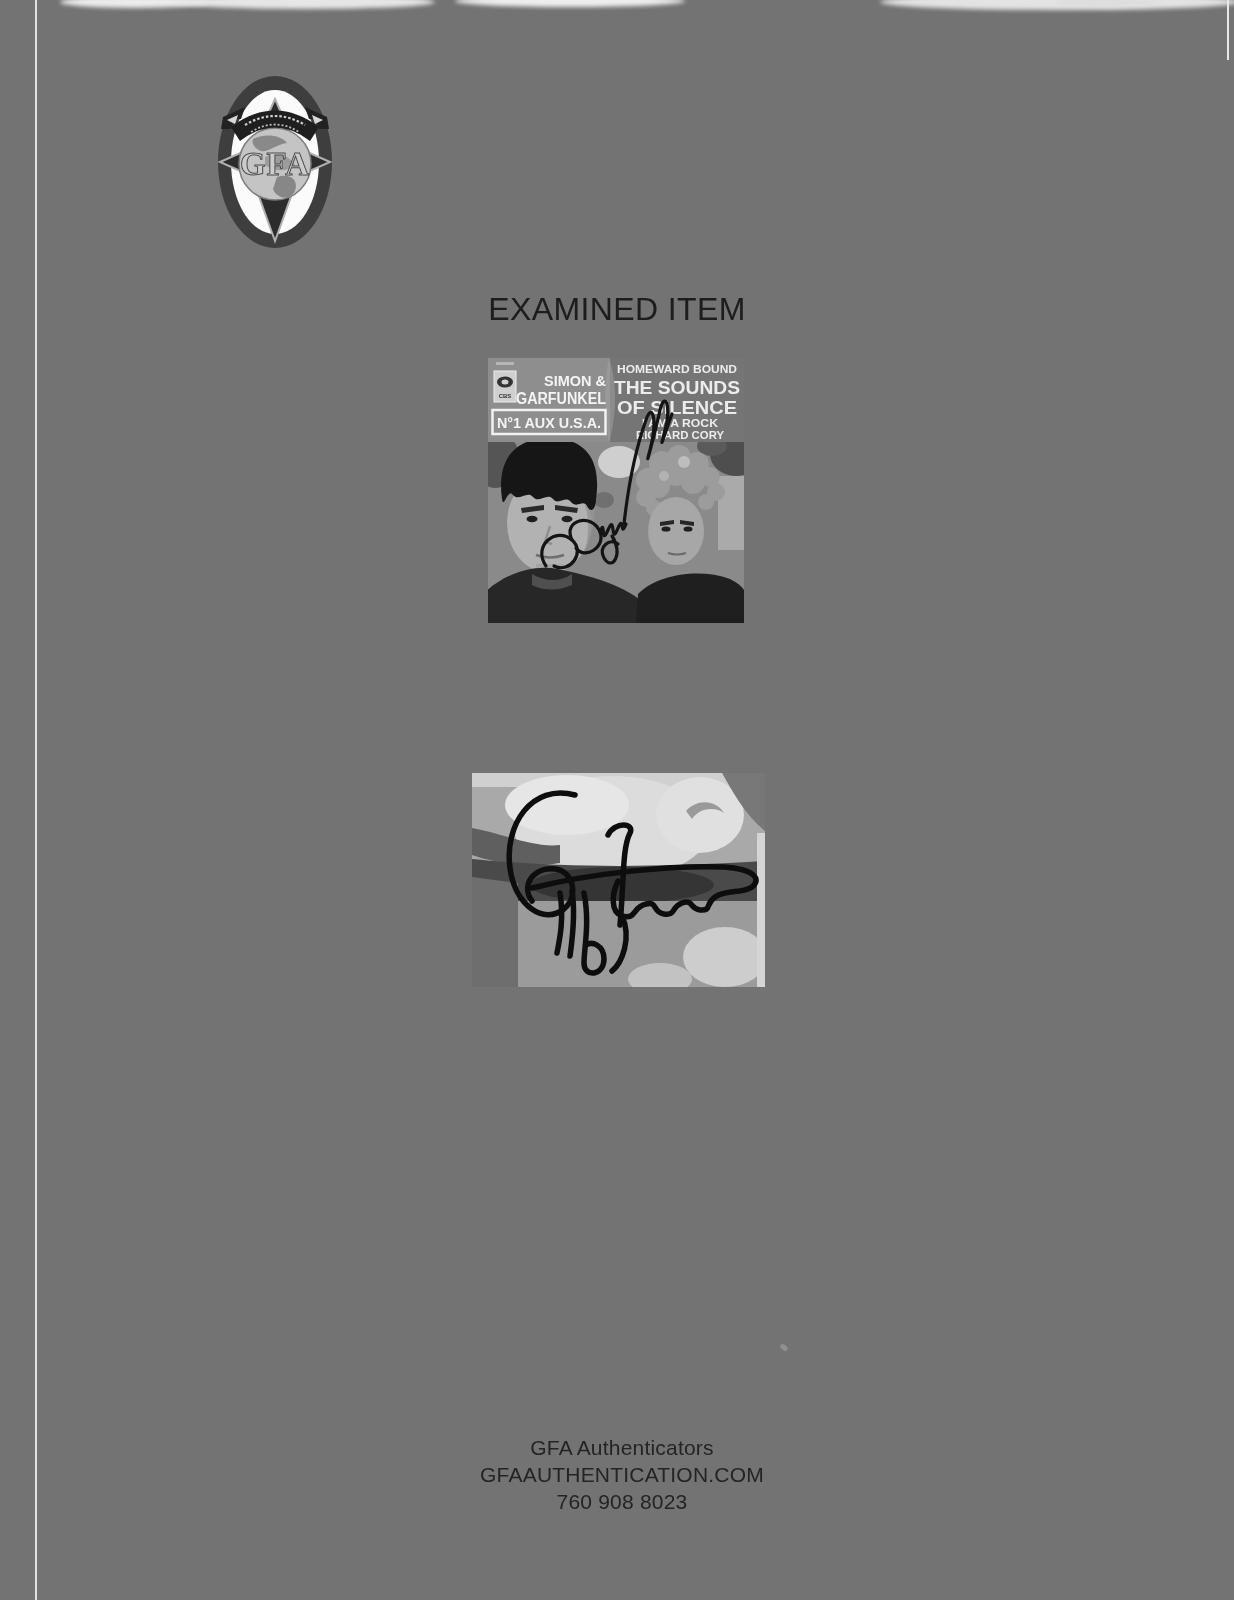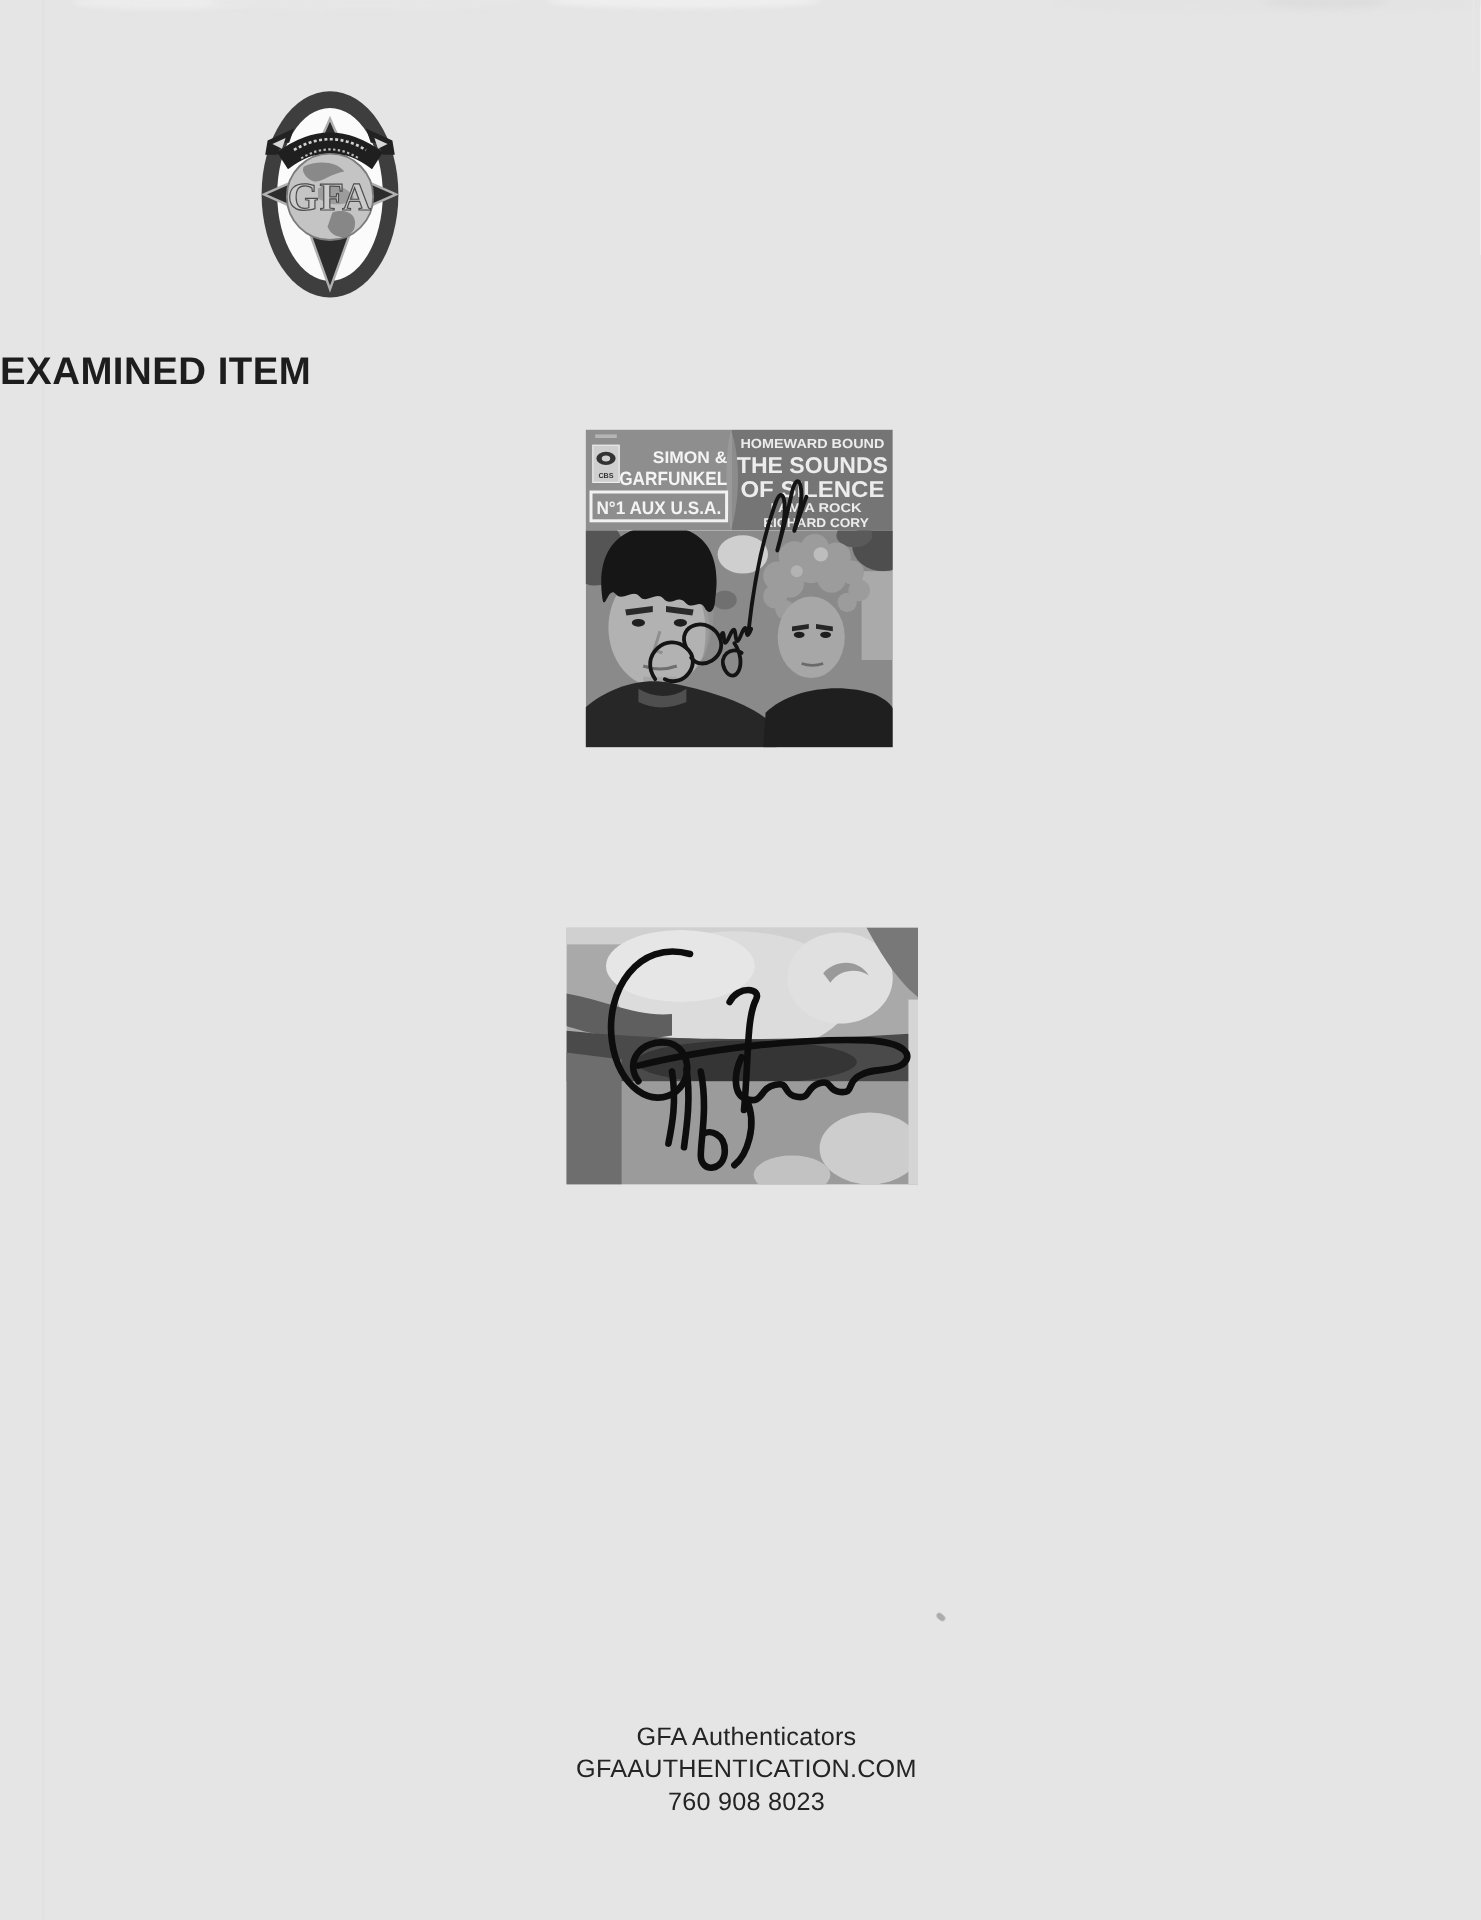--- a/index.html
+++ b/index.html
@@ -1,27 +1,27 @@
 <!DOCTYPE html>
 <html><head>
 <meta charset="utf-8">
 <style>
   html,body{margin:0;padding:0;background:#ffffff;}
   .page{
     position:relative;
     width:1234px;height:1600px;
-    background:#e5e5e5;
+    background:#737373;
     overflow:hidden;
     font-family:"Liberation Sans", sans-serif;
   }
   .noise{position:absolute;border-radius:50%;filter:blur(2px);}
   .scanline-v{position:absolute;top:0;}
   .doc-heading{
     position:absolute;left:0;width:100%;
-    font-weight:bold;font-size:32px;
+    text-align:center;font-weight:normal;font-size:32px;
     letter-spacing:.4px;color:#1d1d1d;
   }
   .figure{position:absolute;}
   .footer{
     position:absolute;top:1434px;left:0;width:100%;
     text-align:center;font-size:21px;line-height:27px;
     color:#242424;letter-spacing:.2px;
     transform:translateX(5px);
   }
   .speck{

